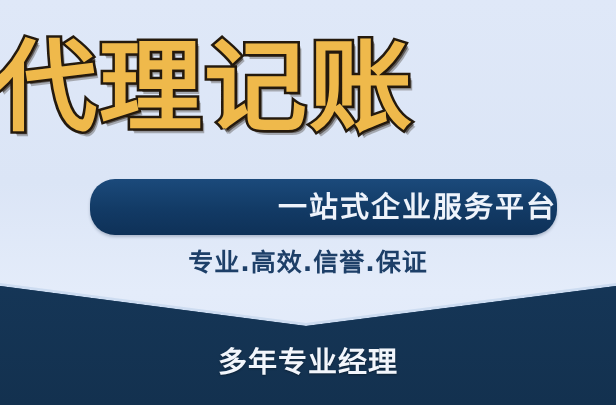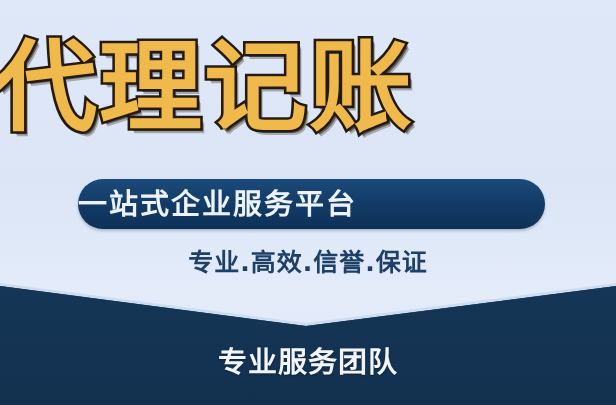--- a/index.html
+++ b/index.html
@@ -43,31 +43,31 @@
     text-shadow:
        3px 3px 0 rgba(36,26,14,0.55),
        4px 5px 0 rgba(36,26,14,0.30);
     transform: scaleX(1.03);
     transform-origin: center;
   }
 
   
   .pill {
     position: absolute;
-    left: 78px;
+    left: 90px;
     top: 179px;
     width: 467px;
-    height: 50px;
+    height: 56px;
     border-radius: 25px;
     background: #14406e;
     background-image: linear-gradient(180deg, #1b4a7b 0%, #123a65 55%, #0e3158 100%);
     box-shadow: 0 2px 3px rgba(20,40,70,0.25);
     display: flex;
     align-items: center;
-    justify-content: flex-start;
+    justify-content: flex-end;
   }
   .pill-text {
     color: #eef3fb;
     font-family: "DejaVu Sans", "Liberation Sans", sans-serif;
     font-size: 29px;
     font-weight: bold;
     letter-spacing: 2px;
     line-height: 1;
     white-space: nowrap;
   }
@@ -152,16 +152,16 @@
   </div>
 
   <div class="slogan">
     <span class="slogan-text">专业.高效.信誉.保证</span>
   </div>
 
   <div class="band-edge"></div>
   <div class="band"></div>
 
   <div class="taglines">
-    <span class="tagline">专业服务团队</span>
+    <span class="tagline">多年专业经理</span>
   </div>
 
 </div>
 
 </body></html>

